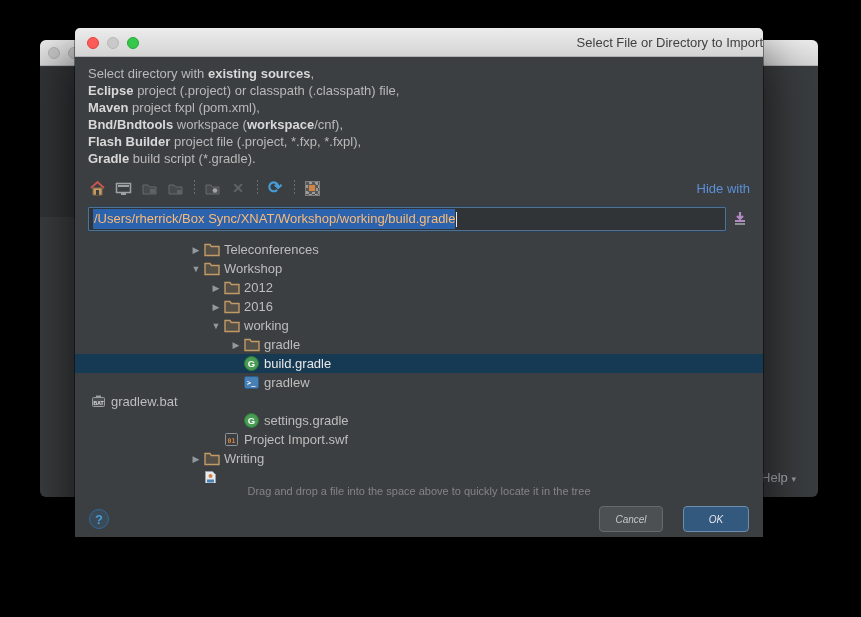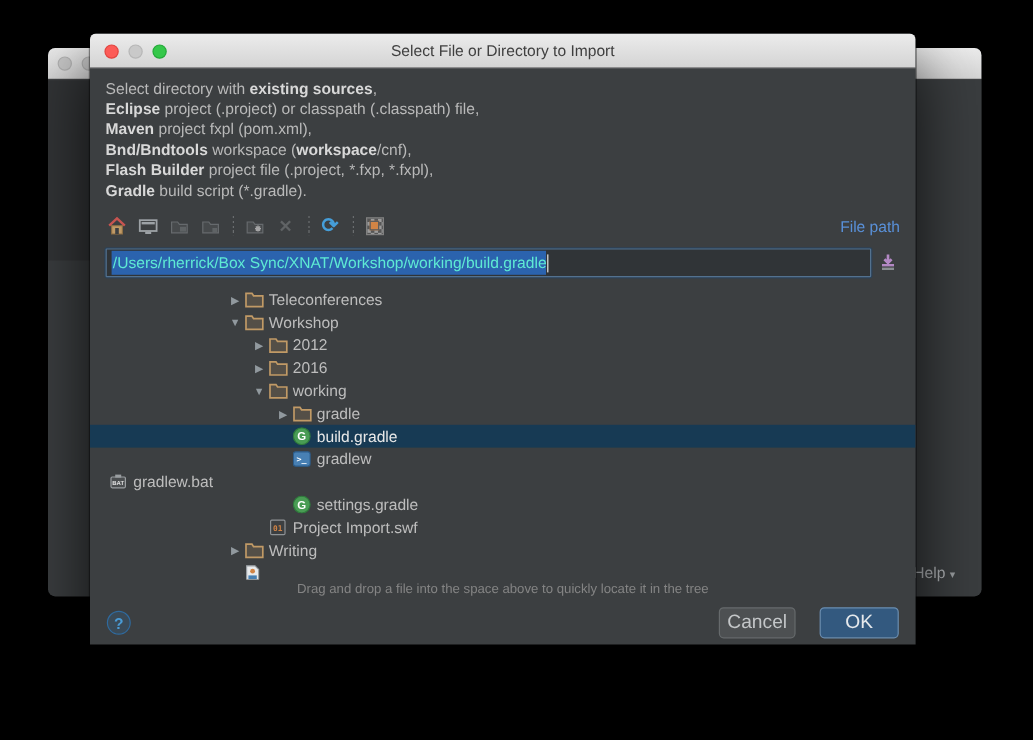--- a/index.html
+++ b/index.html
@@ -25,21 +25,21 @@
     background:#3c3f41; border-radius:5px 5px 0 0;
     box-shadow:0 22px 55px rgba(0,0,0,.75), 0 0 0 1px rgba(0,0,0,.4); }
   .titlebar { height:29px; border-radius:5px 5px 0 0;
     background:linear-gradient(#ececec,#d4d4d4); border-bottom:1px solid #b2b2b2;
     display:flex; align-items:center; position:relative; }
   .traffic { display:flex; gap:8px; position:absolute; left:12px; top:9px; }
   .tl { width:12px; height:12px; border-radius:50%; }
   .tl.red { background:#fc5b57; border:1px solid #e2443f; }
   .tl.gray { background:#c9c9c9; border:1px solid #b7b7b7; }
   .tl.green { background:#35c84a; border:1px solid #24a939; }
-  .title-text { flex:1; text-align:center; font-size:13px; color:#3f3f3f; }
+  .title-text { flex:1; text-align:right; font-size:13px; color:#3f3f3f; }
 
   
   .desc { margin:8px 13px 0 13px; font-size:13px; line-height:17px; color:#b9b9b9; }
   .desc b { color:#d8d8d8; }
 
   
   .toolbar { margin:9px 13px 0 13px; height:24px; display:flex; align-items:center; }
   .tb-icon { width:18px; height:18px; margin-right:8px; display:inline-flex;
     align-items:center; justify-content:center; cursor:default; }
   .tb-sep { width:1px; height:16px; margin:0 8px 0 2px;
@@ -50,21 +50,21 @@
     background:repeating-conic-gradient(#9b9b9b 0 25%, #565656 0 50%) 0 0/6px 6px;
     display:flex; align-items:center; justify-content:center; }
   .tb-hidden-inner { width:8px; height:8px; background:#d28445; border:1px solid #5c5c5c; }
   .hide-path { margin-left:auto; color:#5990d8; font-size:13px; cursor:pointer; }
 
   
   .fieldrow { margin:7px 13px 0 13px; display:flex; align-items:center; }
   .path-field { flex:1; height:24px; background:#303437; border:1px solid #53718e;
     box-shadow:0 0 0 1px #2c4257; border-radius:1px; display:flex; align-items:center;
     padding-left:4px; font-size:13px; white-space:nowrap; overflow:hidden; }
-  .path-sel { background:#2b63ae; color:#5eead4; padding:2px 0 3px 1px;text-align:center; }
+  .path-sel { background:#2b63ae; color:#fdba74; padding:2px 0 3px 1px;text-align:center; }
   .caret-bar { display:inline-block; width:1px; height:15px; background:#e8e8e8;
     margin-left:1px; }
   .paste-icon { width:20px; height:20px; margin-left:4px; display:flex;
     align-items:center; justify-content:center; }
 
   
   .tree { margin-top:9px; height:243px; overflow:hidden; }
   .tree-row { height:19px; display:flex; align-items:center; font-size:13px;
     color:#bdbdbd; white-space:nowrap; cursor:default; }
   .tree-row.selected { background:#173a54; color:#e8e8e8; }
@@ -72,22 +72,22 @@
     font-size:9px; color:#91999e; }
   .row-icon { width:18px; flex:0 0 18px; display:inline-flex; align-items:center; }
   .row-label { margin-left:2px; }
 
   
   .hint { text-align:center; font-size:11px; color:#848484; margin-top:2px; }
   .footer { margin:9px 14px 0 14px; display:flex; align-items:center; }
   .help-circle { width:20px; height:20px; border-radius:50%; border:1px solid #2f6a9e;
     background:#3a4a57; color:#4a9bd5; font-size:13px; font-weight:bold;
     display:flex; align-items:center; justify-content:center; cursor:pointer; }
-  .btn { height:26px; border-radius:4px; font-size:16px; display:flex;
-    align-items:center; justify-content:center; cursor:pointer; }
+  .btn { height:26px; border-radius:4px; font-size:10px; display:flex;
+    align-items:center; justify-content:center; cursor:pointer;font-style:italic; }
   .btn-cancel { width:64px; margin-left:auto; background:#4d5052;
     border:1px solid #666a6c; color:#c3c6c8; }
   .btn-ok { width:66px; margin-left:20px; background:#33597f;
     border:1px solid #6a8db0; color:#e6e9ec; }
 </style>
 </head>
 <body>
 
 <div class="stage">
 
@@ -164,21 +164,21 @@
         <span class="tb-sep"></span>
         <span class="tb-icon">
           <span class="tb-refresh">⟳</span>
         </span>
         <span class="tb-sep"></span>
         <span class="tb-icon">
           <span class="tb-hidden">
             <span class="tb-hidden-inner"></span>
           </span>
         </span>
-        <span class="hide-path">File path</span>
+        <span class="hide-path">Hide with</span>
     </div>
 
     <div class="fieldrow">
       <div class="path-field">
         <span class="path-sel">/Users/rherrick/Box Sync/XNAT/Workshop/working/build.gradle</span>
         <span class="caret-bar"></span>
       </div>
       <span class="paste-icon">
         <svg width="16" height="16" viewBox="0 0 16 16">
           <path d="M8 1v7M5 5l3 3 3-3" stroke="#b389c5" stroke-width="2.2" fill="none"></path>

